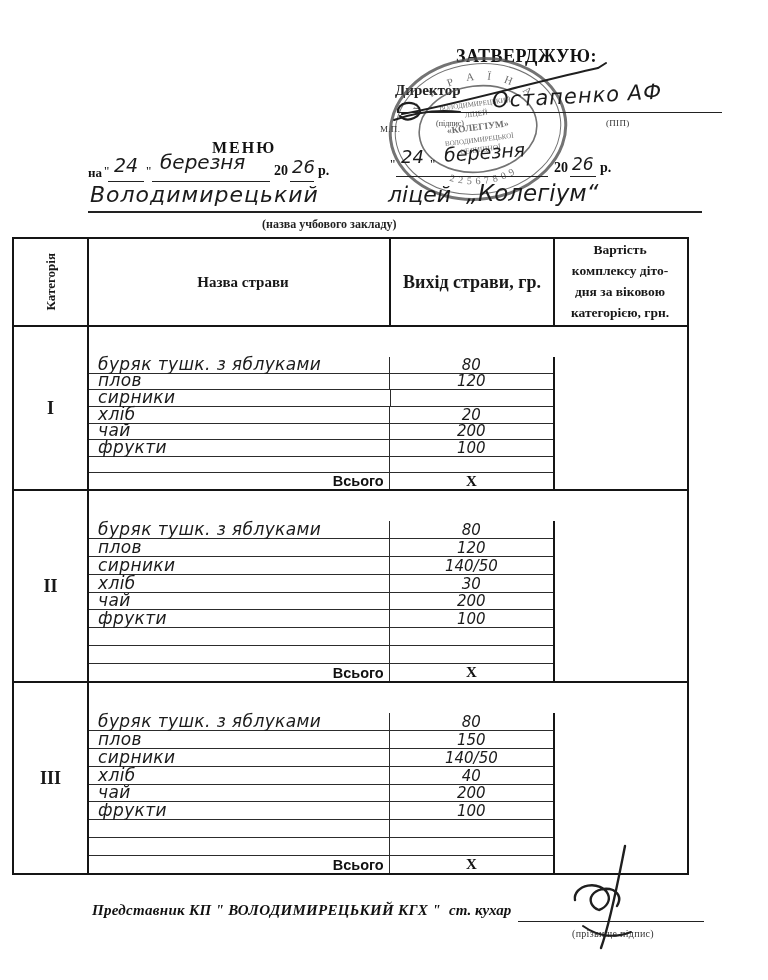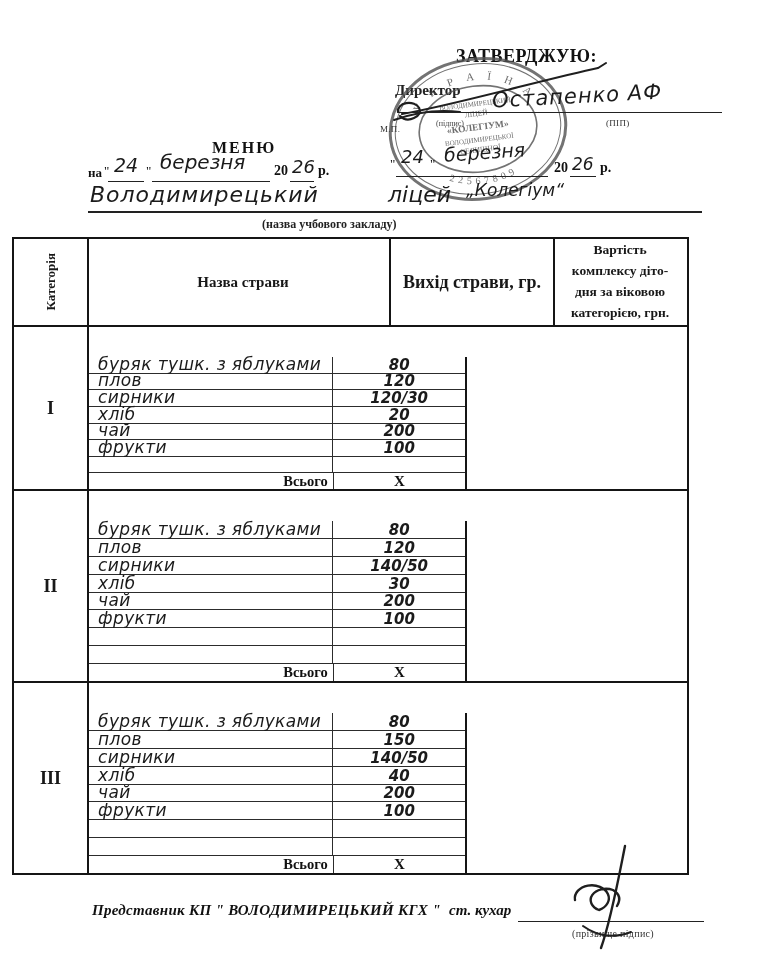--- a/index.html
+++ b/index.html
@@ -50,21 +50,21 @@
   #m-quote2{left:146px;top:163px;font-size:13px;}
   #menu-month{left:160px;top:150px;font-size:20px;}
   #menu-day-line{left:108px;top:181px;width:36px;}
   #menu-month-line{left:152px;top:181px;width:118px;}
   #menu-year-printed{left:274px;top:163px;font-size:14px;font-weight:bold;}
   #menu-year-hand{left:292px;top:156px;font-size:18px;}
   #menu-year-line{left:290px;top:181px;width:24px;}
   #menu-year-suffix{left:318px;top:163px;font-size:14px;font-weight:bold;}
   #school-w1{left:90px;top:182px;font-size:22px;letter-spacing:1px;}
   #school-w2{left:388px;top:182px;font-size:22px;}
-  #school-w3{left:466px;top:180px;font-size:17px;}
+  #school-w3{left:466px;top:180px;font-size:23px;}
   #school-line{left:88px;top:211px;width:614px;border-bottom-width:2px;}
   #school-caption{left:262px;top:217px;font-size:12px;font-weight:bold;color:#222;}
 
   
   #menu-table{
     left:12px;top:237px;width:673px;border:2.5px solid #151515;
     display:flex;flex-direction:column;box-sizing:content-box;background:#fff;
   }
   .t-header{display:flex;height:86px;border-bottom:2px solid #151515;}
   .h-cell{display:flex;align-items:center;justify-content:center;text-align:center;font-weight:bold;color:#181818;}
@@ -78,31 +78,31 @@
   .h-cost{font-size:13.5px;line-height:1.55;padding:0 6px;}
 
   .section{display:flex;border-bottom:2.5px solid #151515;}
   .section:last-child{border-bottom:none;}
   .section[data-section="0"]{height:162px;}
   .section[data-section="1"]{height:190px;}
   .section[data-section="2"]{height:190px;}
   .cat-cell{width:75px;border-right:2px solid #151515;box-sizing:border-box;
     display:flex;align-items:center;justify-content:center;
     font-weight:bold;font-size:18px;color:#181818;}
-  .rows-wrap{width:378px;display:flex;flex-direction:column;border-right:2px solid #151515;box-sizing:border-box;margin-top:30px;}
+  .rows-wrap{width:466px;display:flex;flex-direction:column;border-right:2px solid #151515;box-sizing:border-box;margin-top:30px;}
   .cost-cell{width:130px;}
   .t-row{flex:1;display:flex;border-bottom:1.2px solid #2c2c2c;min-height:0;}
   .t-row:last-child{border-bottom:none;}
   .cell{box-sizing:border-box;overflow:visible;}
   .cell.dish{width:302px;border-right:1.2px solid #2c2c2c;display:flex;align-items:flex-end;padding:0 0 0 9px;}
-  .cell.out{width:164px;display:flex;align-items:flex-end;justify-content:center;font-weight:bold;}
+  .cell.out{width:164px;display:flex;align-items:flex-end;justify-content:center;}
   .cell.dish.hand{font-size:17px;line-height:17px;letter-spacing:.4px;}
   .cell.out.hand{font-size:15px;line-height:15px;}
   .t-row.total .dish{justify-content:flex-end;align-items:center;padding-right:5px;
-    font-weight:bold;font-size:14.5px;font-family:Liberation Serif, serif;font-style:normal;}
+    font-weight:bold;font-size:14.5px;font-family:Liberation Sans, sans-serif;font-style:normal;}
   .t-row.total .out{align-items:center;font-weight:bold;font-size:15px;
     font-family:"Liberation Serif",serif;font-style:normal;}
 
   
   #footer-line{left:92px;top:902px;font-size:15px;font-style:italic;font-weight:bold;letter-spacing:.3px;}
   #footer-role{left:449px;top:902px;font-size:15px;font-style:italic;font-weight:bold;}
   #footer-sign-line{left:518px;top:921px;width:186px;}
   #footer-caption{left:572px;top:928px;font-size:10px;color:#333;}
   #footer-sig{left:545px;top:842px;}
   #top-sig{left:390px;top:58px;}
@@ -192,21 +192,20 @@
         <div class="t-row">
           <div class="cell dish hand">буряк тушк. з яблуками</div>
           <div class="cell out hand">80</div>
         </div>
         <div class="t-row">
           <div class="cell dish hand">плов</div>
           <div class="cell out hand">120</div>
         </div>
         <div class="t-row">
           <div class="cell dish hand">сирники</div>
-          <div class="cell out hand">120/30</div>
         </div>
         <div class="t-row">
           <div class="cell dish hand">хліб</div>
           <div class="cell out hand">20</div>
         </div>
         <div class="t-row">
           <div class="cell dish hand">чай</div>
           <div class="cell out hand">200</div>
         </div>
         <div class="t-row">

